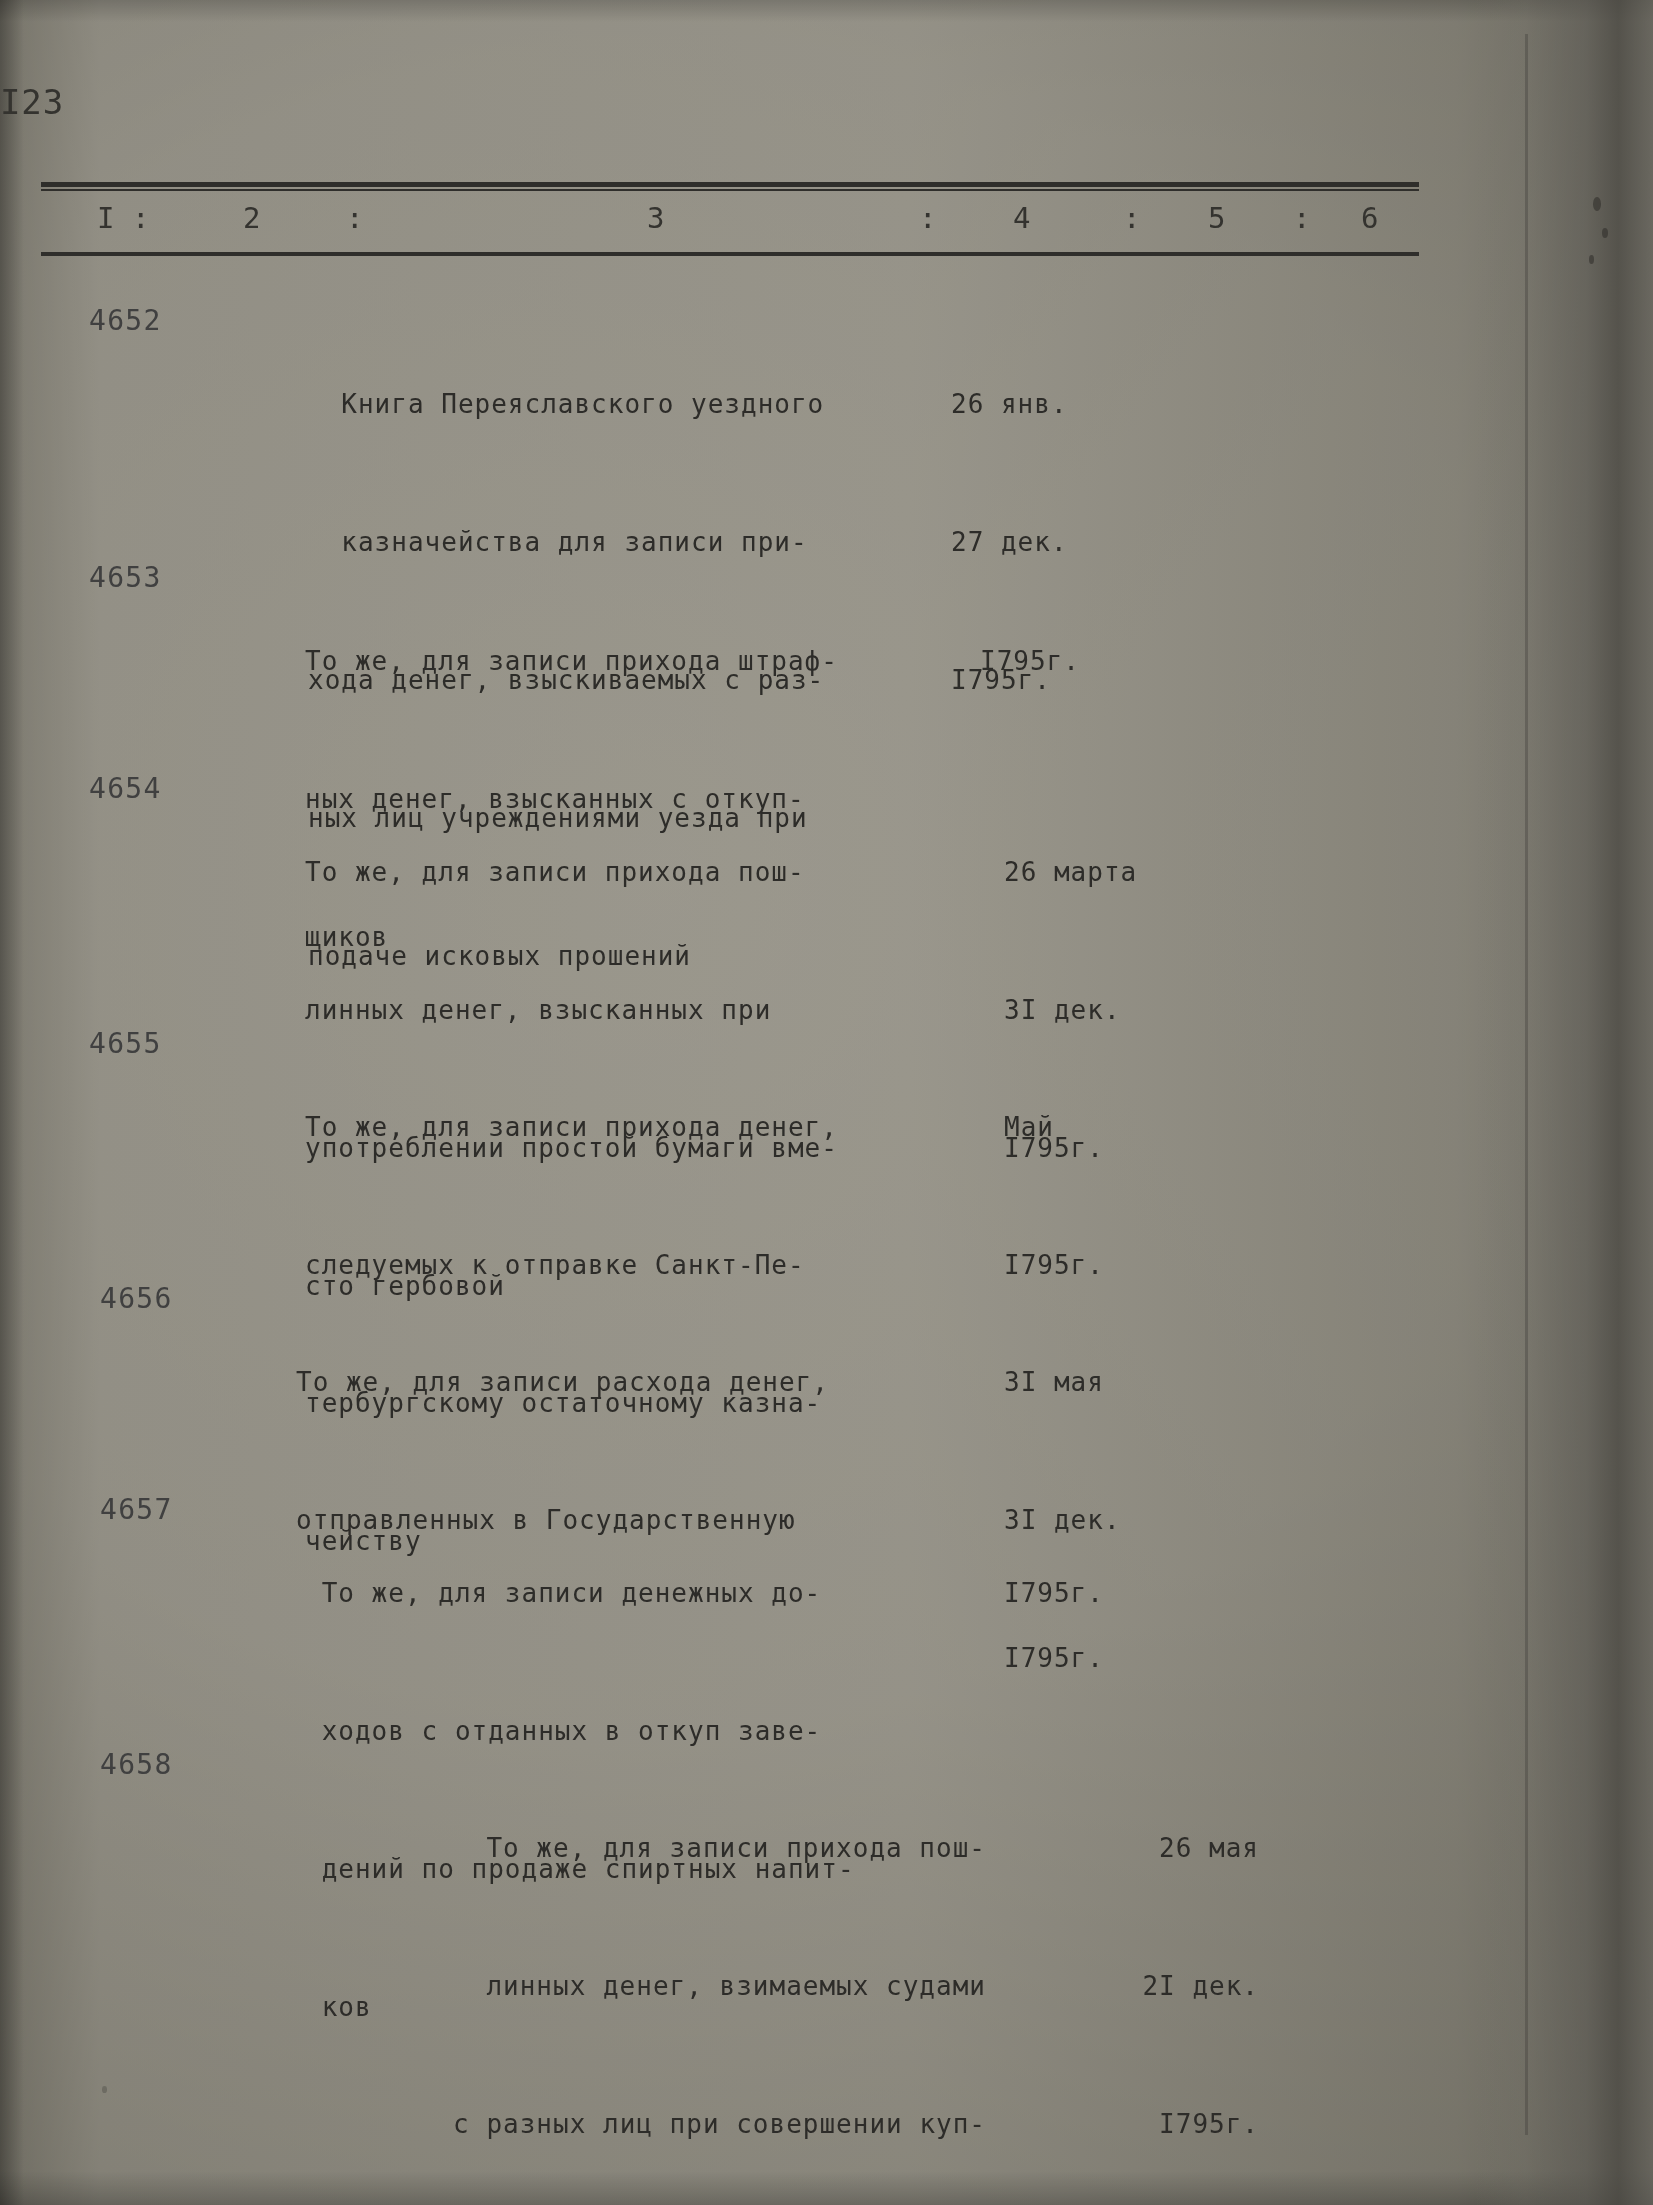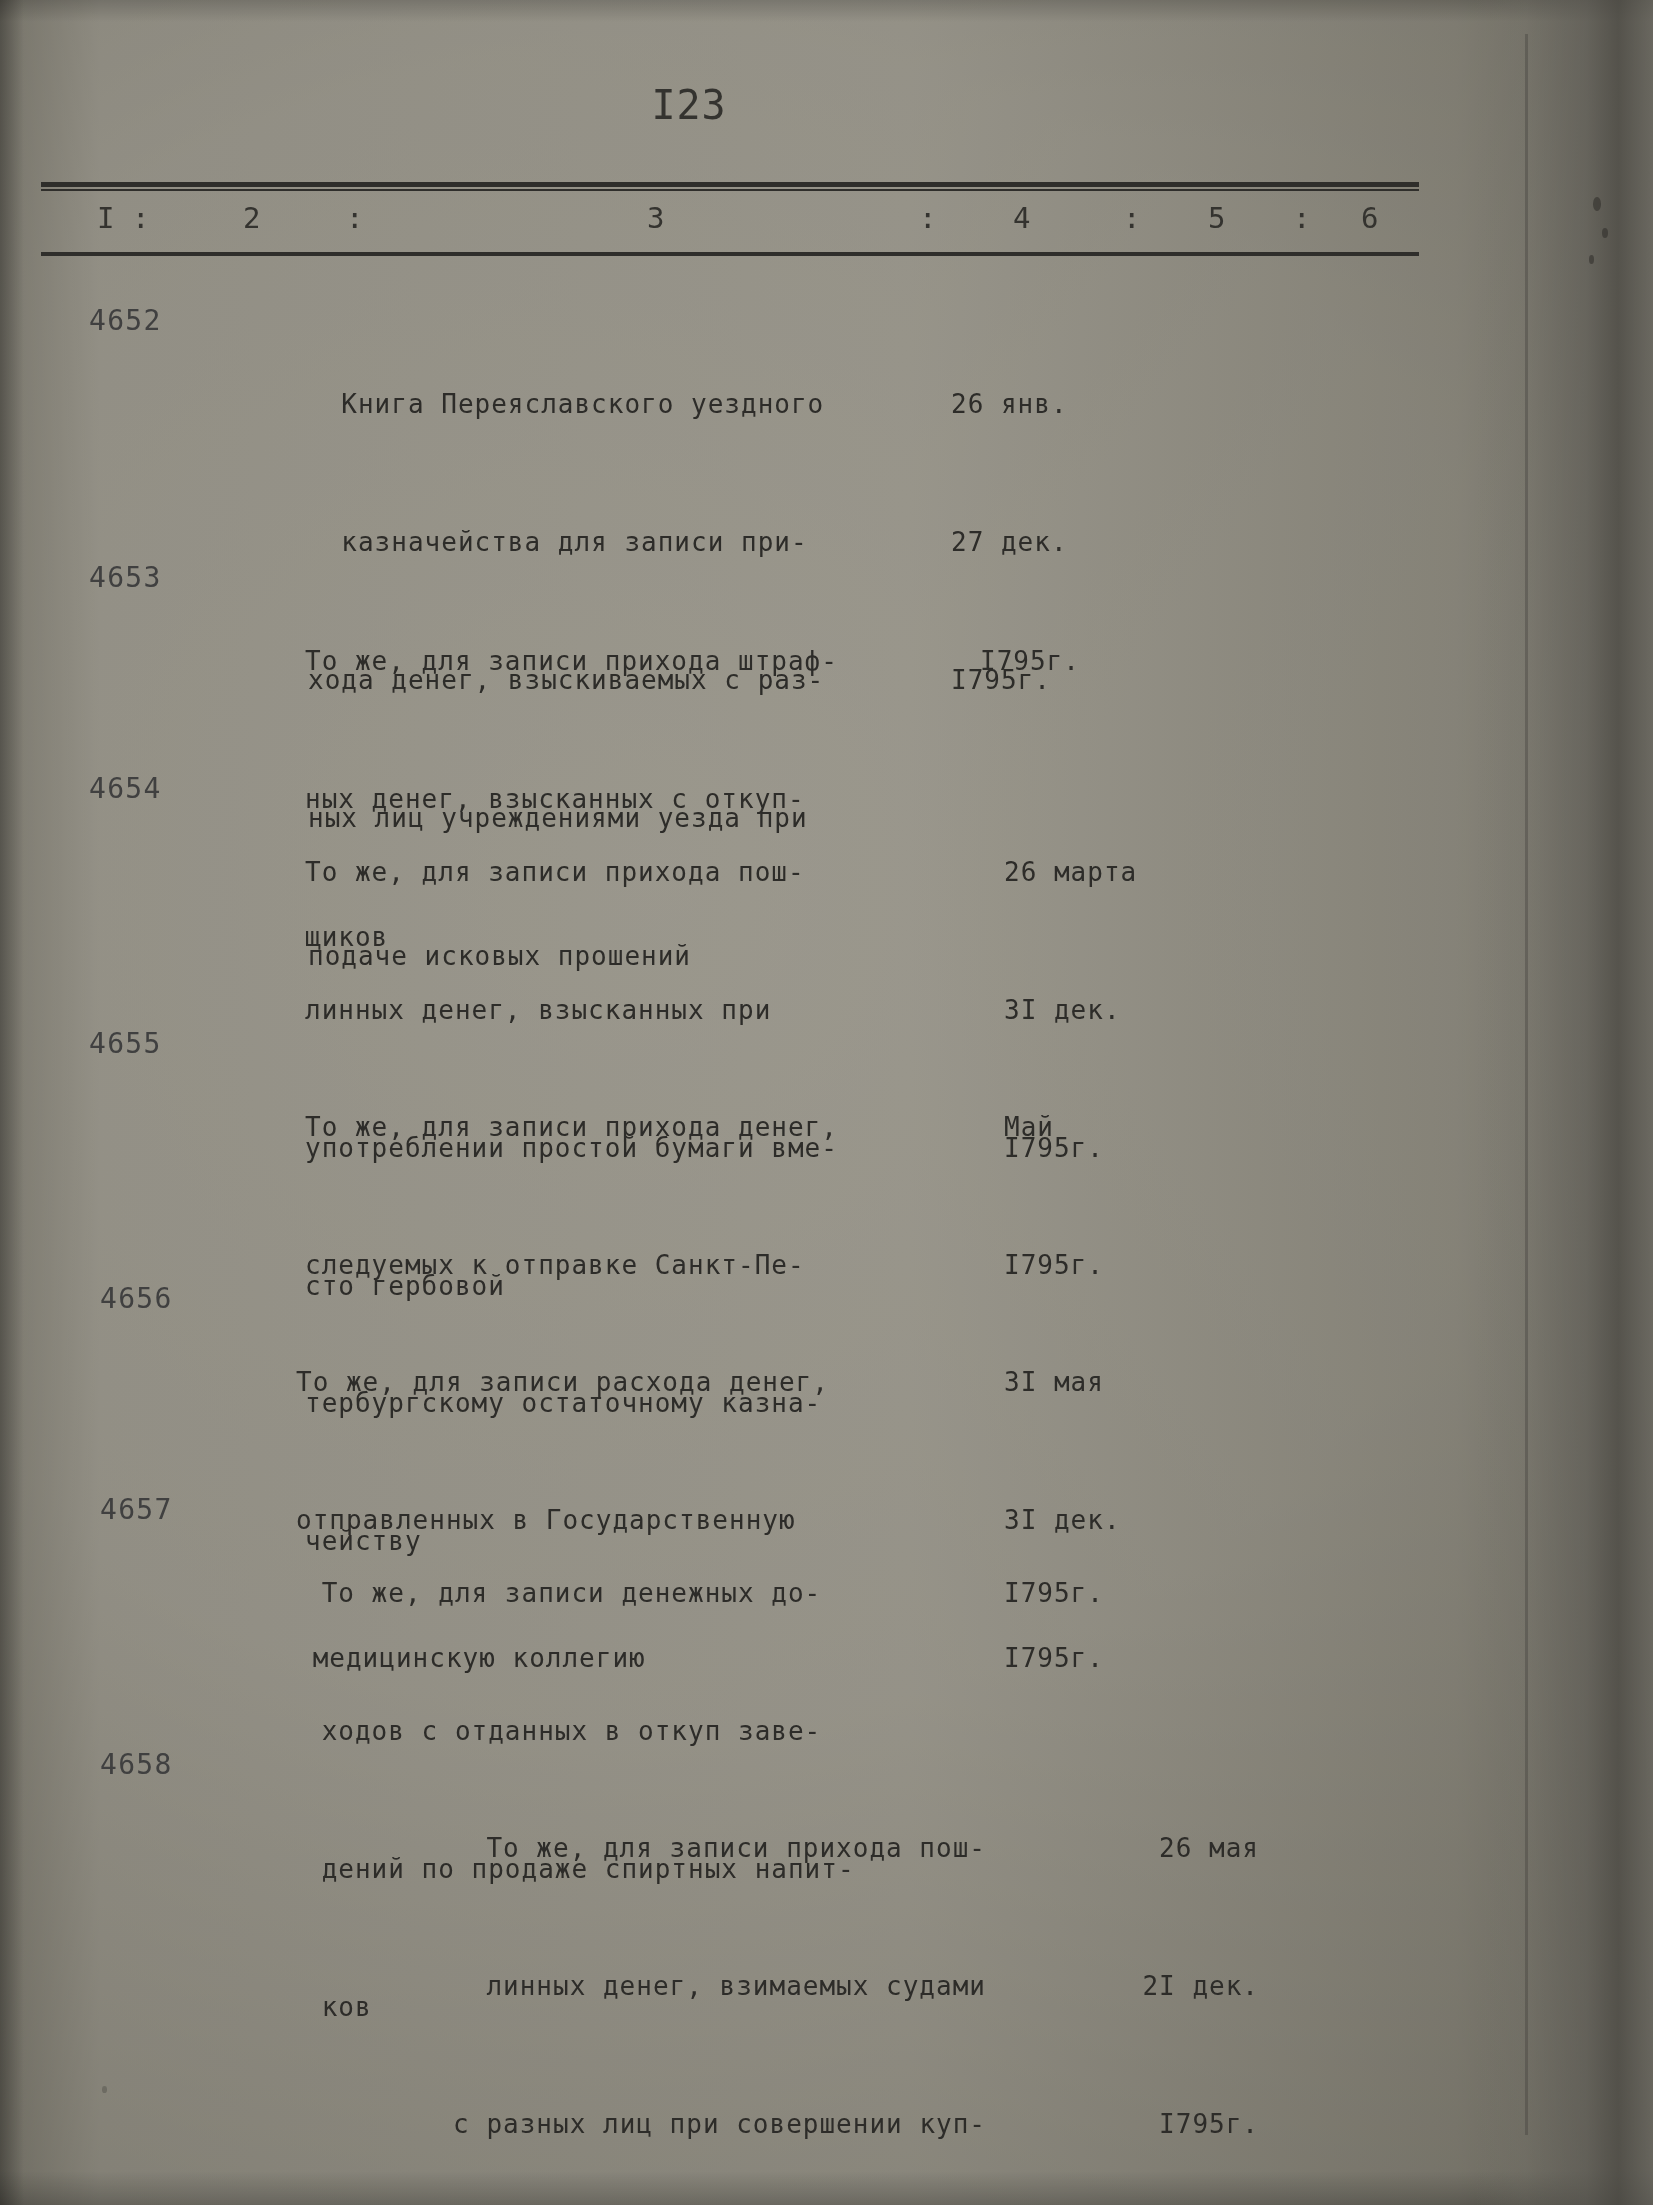--- a/index.html
+++ b/index.html
@@ -71,22 +71,22 @@
     position: absolute;
     inset: 0;
     color: #2a2926;
   }
 
   .page-number {
     position: absolute;
     top: 82px;
     left: 0;
     width: 1378px;
-    text-align: center;
-    font-size: 40px;
+    text-align: left;
+    font-size: 34px;
     letter-spacing: 0.9px;
     color: #34332f;
   }
 
   .rule {
     position: absolute;
     left: 41px;
     width: 1378px;
     background: #2f2e2b;
   }
@@ -241,21 +241,20 @@
           <span class="line">Май</span>
           <span class="line">I795г.</span>
         </div>
       </div>
 
       <div class="row" style="height:211px;">
         <div class="num" style="top:15.3px;left:100px;">4656</div>
         <div class="title" style="left:296px;">
           <span class="line">То же, для записи расхода денег,</span>
           <span class="line">отправленных в Государственную</span>
-          <span class="line"> медицинскую коллегию</span>
         </div>
         <div class="dates" style="left:1004px;">
           <span class="line">3I мая</span>
           <span class="line">3I дек.</span>
           <span class="line">I795г.</span>
         </div>
       </div>
 
       <div class="row" style="height:255px;">
         <div class="num" style="top:15.3px;left:100px;">4657</div>

